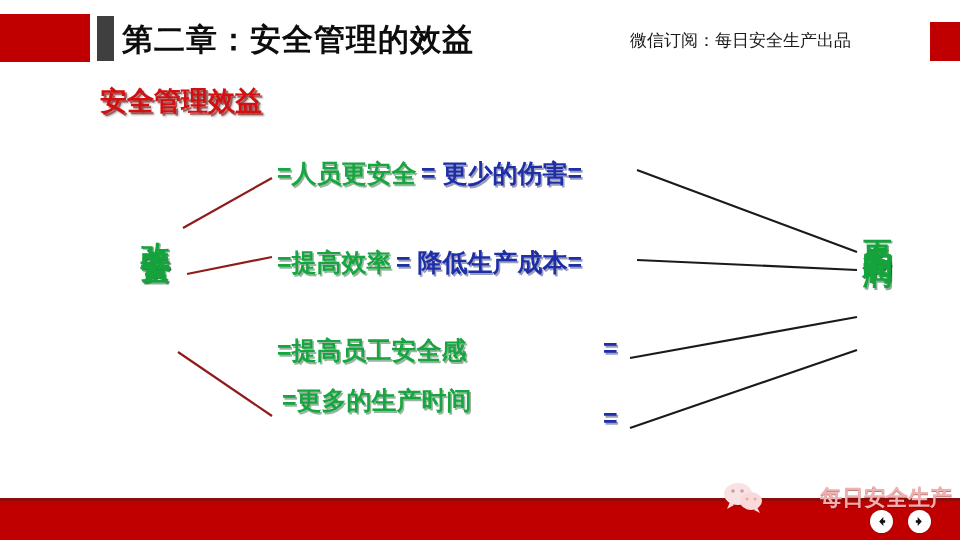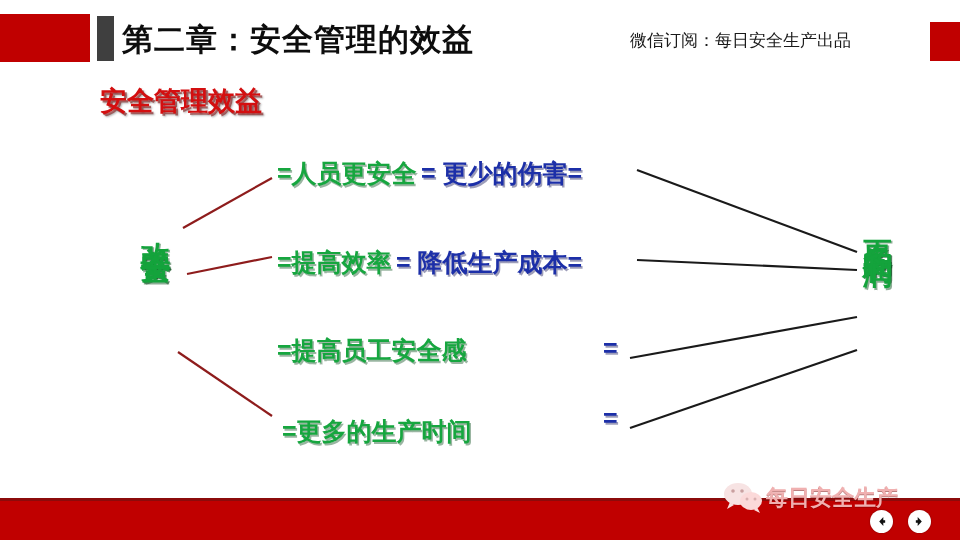--- a/index.html
+++ b/index.html
@@ -86,21 +86,21 @@
   }
 
   
   #footer-red{
     position:absolute;left:0;top:498px;width:960px;height:42px;
     background:#c00000;
     border-top:3px solid #8c0b0b;
   }
   #wechat-brand{
     position:absolute;left:722px;top:478px;width:230px;height:40px;
-    display:flex;align-items:center;
+    display:flex;align-items:center;gap:8px;justify-content:space-between;
   }
   #wechat-icon{width:44px;height:32px;position:relative;flex:0 0 auto;}
   #brand-text{
     font-size:22px;font-weight:bold;color:#f0b0b0;
     text-shadow:0 1px 0 rgba(120,0,0,.5);
     white-space:nowrap;
     font-family:"Liberation Sans","DejaVu Sans",sans-serif;
   }
   .navbtn{
     position:absolute;top:510px;width:23px;height:23px;
@@ -152,21 +152,21 @@
     <div class="row" style="left:277px;top:246px;">
       <span class="seg-green">=提高效率</span>
       <span class="seg-blue">=  降低生产成本=</span>
     </div>
 
     <div class="row" style="left:277px;top:334px;">
       <span class="seg-green">=提高员工安全感</span>
     </div>
     <span class="eqmark" style="left:603px;top:334px;">=</span>
 
-    <div class="row" style="left:282px;top:415px;">
+    <div class="row" style="left:282px;top:384px;">
       <span class="seg-green">=更多的生产时间</span>
     </div>
     <span class="eqmark" style="left:603px;top:404px;">=</span>
 
   </div>
 
   <div id="footer-red"></div>
 
   <div id="wechat-brand">
     <span id="wechat-icon">

